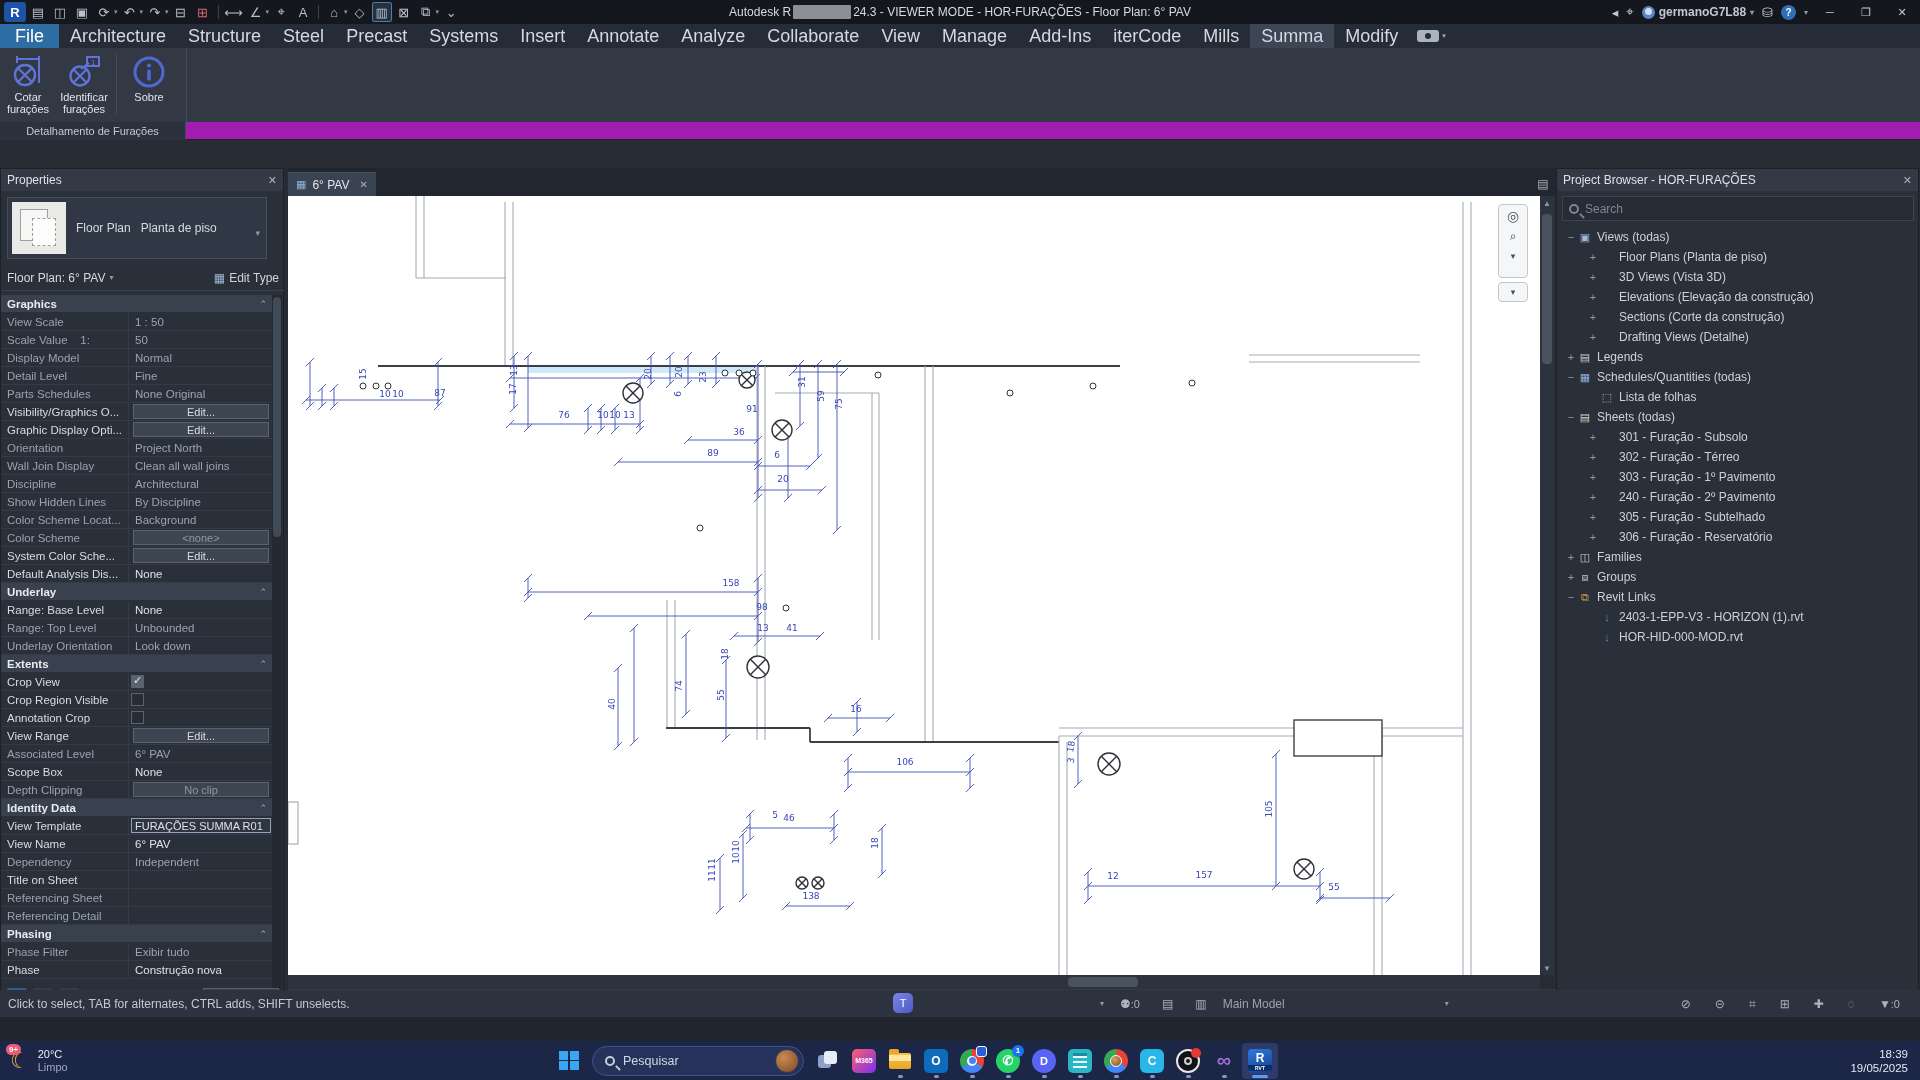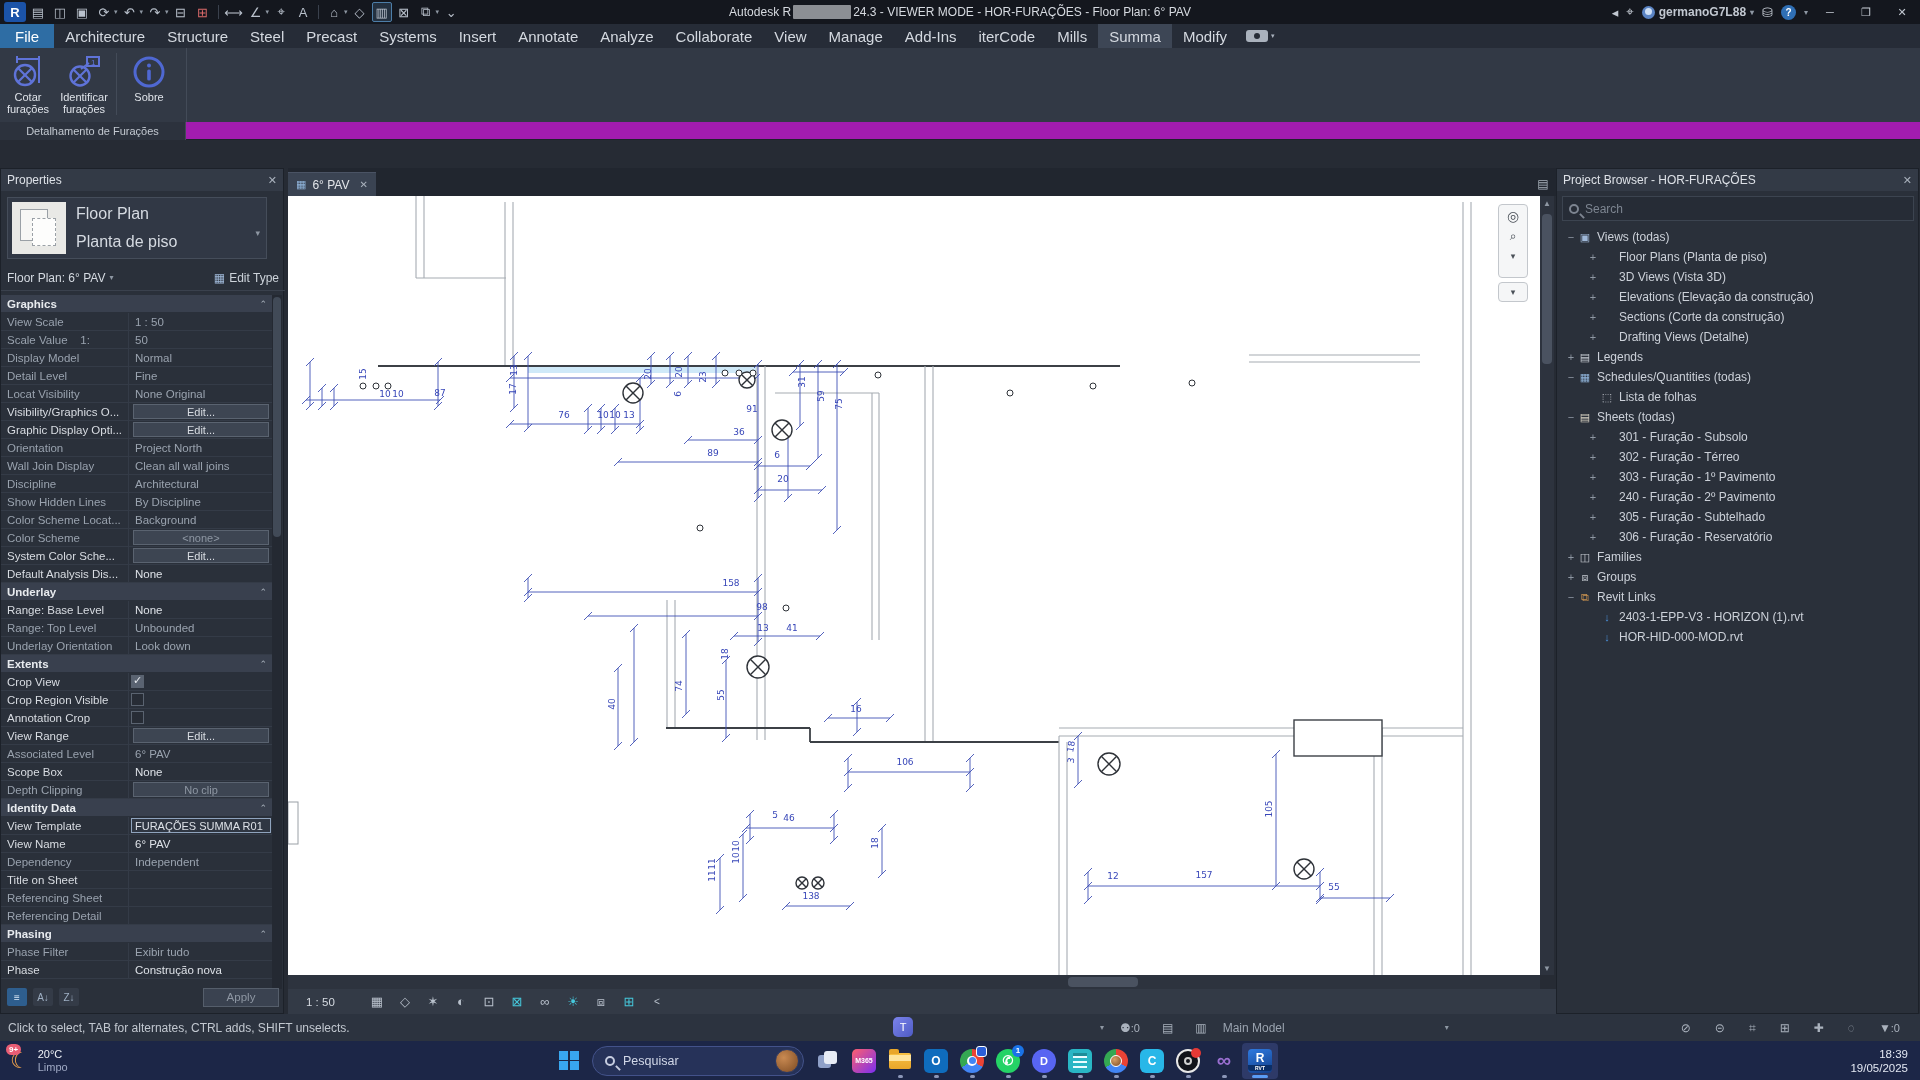--- a/index.html
+++ b/index.html
@@ -30,21 +30,21 @@
   .user-ava:after { content:""; position:absolute; left:3px; top:2px; width:7px; height:7px;
                     border-radius:50%; background:#cfe0f5; }
   .help-circ { width:15px; height:15px; border-radius:50%; background:#2f6fb5; color:#fff;
                font-size:10px; font-weight:bold; display:flex; align-items:center; justify-content:center; }
   .win-btn { width:28px; height:22px; display:flex; align-items:center; justify-content:center;
              font-size:11px; cursor:pointer; }
 
   
   #tabbar { position:absolute; left:0; top:24px; width:1920px; height:24px; background:#262c37;
             display:flex; align-items:flex-end; }
-  .rtab { height:24px; padding:0 11px; display:flex; align-items:center; font-size:15px;
+  .rtab { height:24px; padding:0 11px; display:flex; align-items:center; font-size:18px;
           color:#d4d9e0; cursor:pointer; }
   .rtab.file { background:#2e6da4; color:#fff; padding:0 15px; }
   .rtab.active { background:#3d4655; }
   .rtab-extra { height:24px; display:flex; align-items:center; padding:0 8px; color:#aab2bd;
                 font-size:11px; gap:3px; cursor:pointer; }
   .cam-pill { width:22px; height:12px; background:#aab2bd; border-radius:3px; position:relative; }
   .cam-pill:after{ content:""; position:absolute; left:8px; top:3px; width:6px; height:6px;
                    border-radius:50%; background:#262c37; }
 
   
@@ -72,21 +72,21 @@
 
   
   #properties { left:0; top:28px; width:284px; height:846px; }
   #type-selector { position:absolute; left:6px; top:28px; width:260px; height:62px; background:#313845;
                    border:1px solid #454d5a; display:flex; align-items:center; cursor:pointer; }
   #type-thumb { width:54px; height:52px; margin:4px; background:#e9e9e6; position:relative; }
   #type-thumb:before { content:""; position:absolute; left:8px; top:7px; width:26px; height:30px;
                        background:#f7f7f5; border:1px solid #9aa0a6; }
   #type-thumb:after { content:""; position:absolute; left:20px; top:16px; width:22px; height:26px;
                       background:#fdfdfc; border:1px dashed #9aa0a6; }
-  .type-lines { display:flex; flex-direction:column; gap:10px; font-size:16px; color:#d5dae1; padding-left:6px; }
+  .type-lines { display:flex; flex-direction:row; gap:10px; font-size:12px; color:#d5dae1; padding-left:6px; }
   #type-dd { position:absolute; right:6px; top:50%; color:#8e97a3; font-size:9px; }
   #vsel-row { position:absolute; left:0; top:96px; width:284px; height:26px; display:flex; align-items:center;
               font-size:12px; color:#d5dae1; padding:0 6px; gap:4px; border-bottom:1px solid #3a414d; }
   #edit-type { display:flex; align-items:center; gap:4px; margin-left:auto; cursor:pointer; color:#cdd3da; }
   .et-icon { font-size:12px; color:#9fb8d8; }
   #prop-grid { position:absolute; left:0; top:126px; width:272px; height:694px; overflow:hidden; }
   .psection { height:18px; background:#39404e; display:flex; align-items:center; padding:0 6px;
               font-size:11.5px; font-weight:bold; color:#e8ebef; border-bottom:1px solid #2a303a; }
   .psection .chev { margin-left:auto; font-size:9px; color:#aab2bd; font-weight:normal; }
   .prow { height:18px; display:flex; border-bottom:1px solid #343b47; font-size:11.5px; }
@@ -153,21 +153,21 @@
   .mag:after { content:""; position:absolute; left:8px; top:9px; width:6px; height:2px; background:#7d8591;
                transform:rotate(45deg); }
   #search-ph { font-size:12px; color:#7d8591; }
   #tree { position:absolute; left:0; top:58px; width:363px; height:780px; overflow:hidden; }
   .trow { height:20px; display:flex; align-items:center; font-size:12px; color:#ccd1d9; cursor:pointer;
           white-space:nowrap; }
   .texp { width:12px; text-align:center; color:#8e97a3; font-size:11px; flex:none; }
   .ticon { width:16px; text-align:center; font-size:11px; flex:none; margin-right:4px; }
 
   
-  #statusbar { position:absolute; left:0; top:1014px; width:1920px; height:27px; background:#2c333f;
+  #statusbar { position:absolute; left:0; top:990px; width:1920px; height:27px; background:#2c333f;
                display:flex; align-items:center; font-size:12px; color:#c2c8d0; }
   #status-hint { padding-left:8px; }
   .sb-icon { color:#aab2bd; font-size:12px; margin:0 6px; cursor:pointer; }
   #teams-float { position:absolute; left:893px; top:3px; width:20px; height:20px; border-radius:5px;
                  background:linear-gradient(135deg,#7b83eb,#4e5bc4); color:#fff; font-size:11px;
                  display:flex; align-items:center; justify-content:center; }
   #sb-mid { position:absolute; left:1100px; display:flex; align-items:center; gap:10px; }
   #sb-right { position:absolute; right:14px; display:flex; align-items:center; gap:12px; }
   .counter { font-size:11px; color:#aab2bd; }
 
@@ -361,21 +361,21 @@
         </div>
         <div class="prow">
           <div class="plabel">Display Model</div>
           <div class="pvalue">Normal</div>
         </div>
         <div class="prow">
           <div class="plabel">Detail Level</div>
           <div class="pvalue">Fine</div>
         </div>
         <div class="prow">
-          <div class="plabel">Locat Visibility</div>
+          <div class="plabel">Parts Schedules</div>
           <div class="pvalue">None Original</div>
         </div>
         <div class="prow">
           <div class="plabel bright">Visibility/Graphics O...</div>
           <div class="pbtn">Edit...</div>
         </div>
         <div class="prow">
           <div class="plabel bright">Graphic Display Opti...</div>
           <div class="pbtn">Edit...</div>
         </div>

